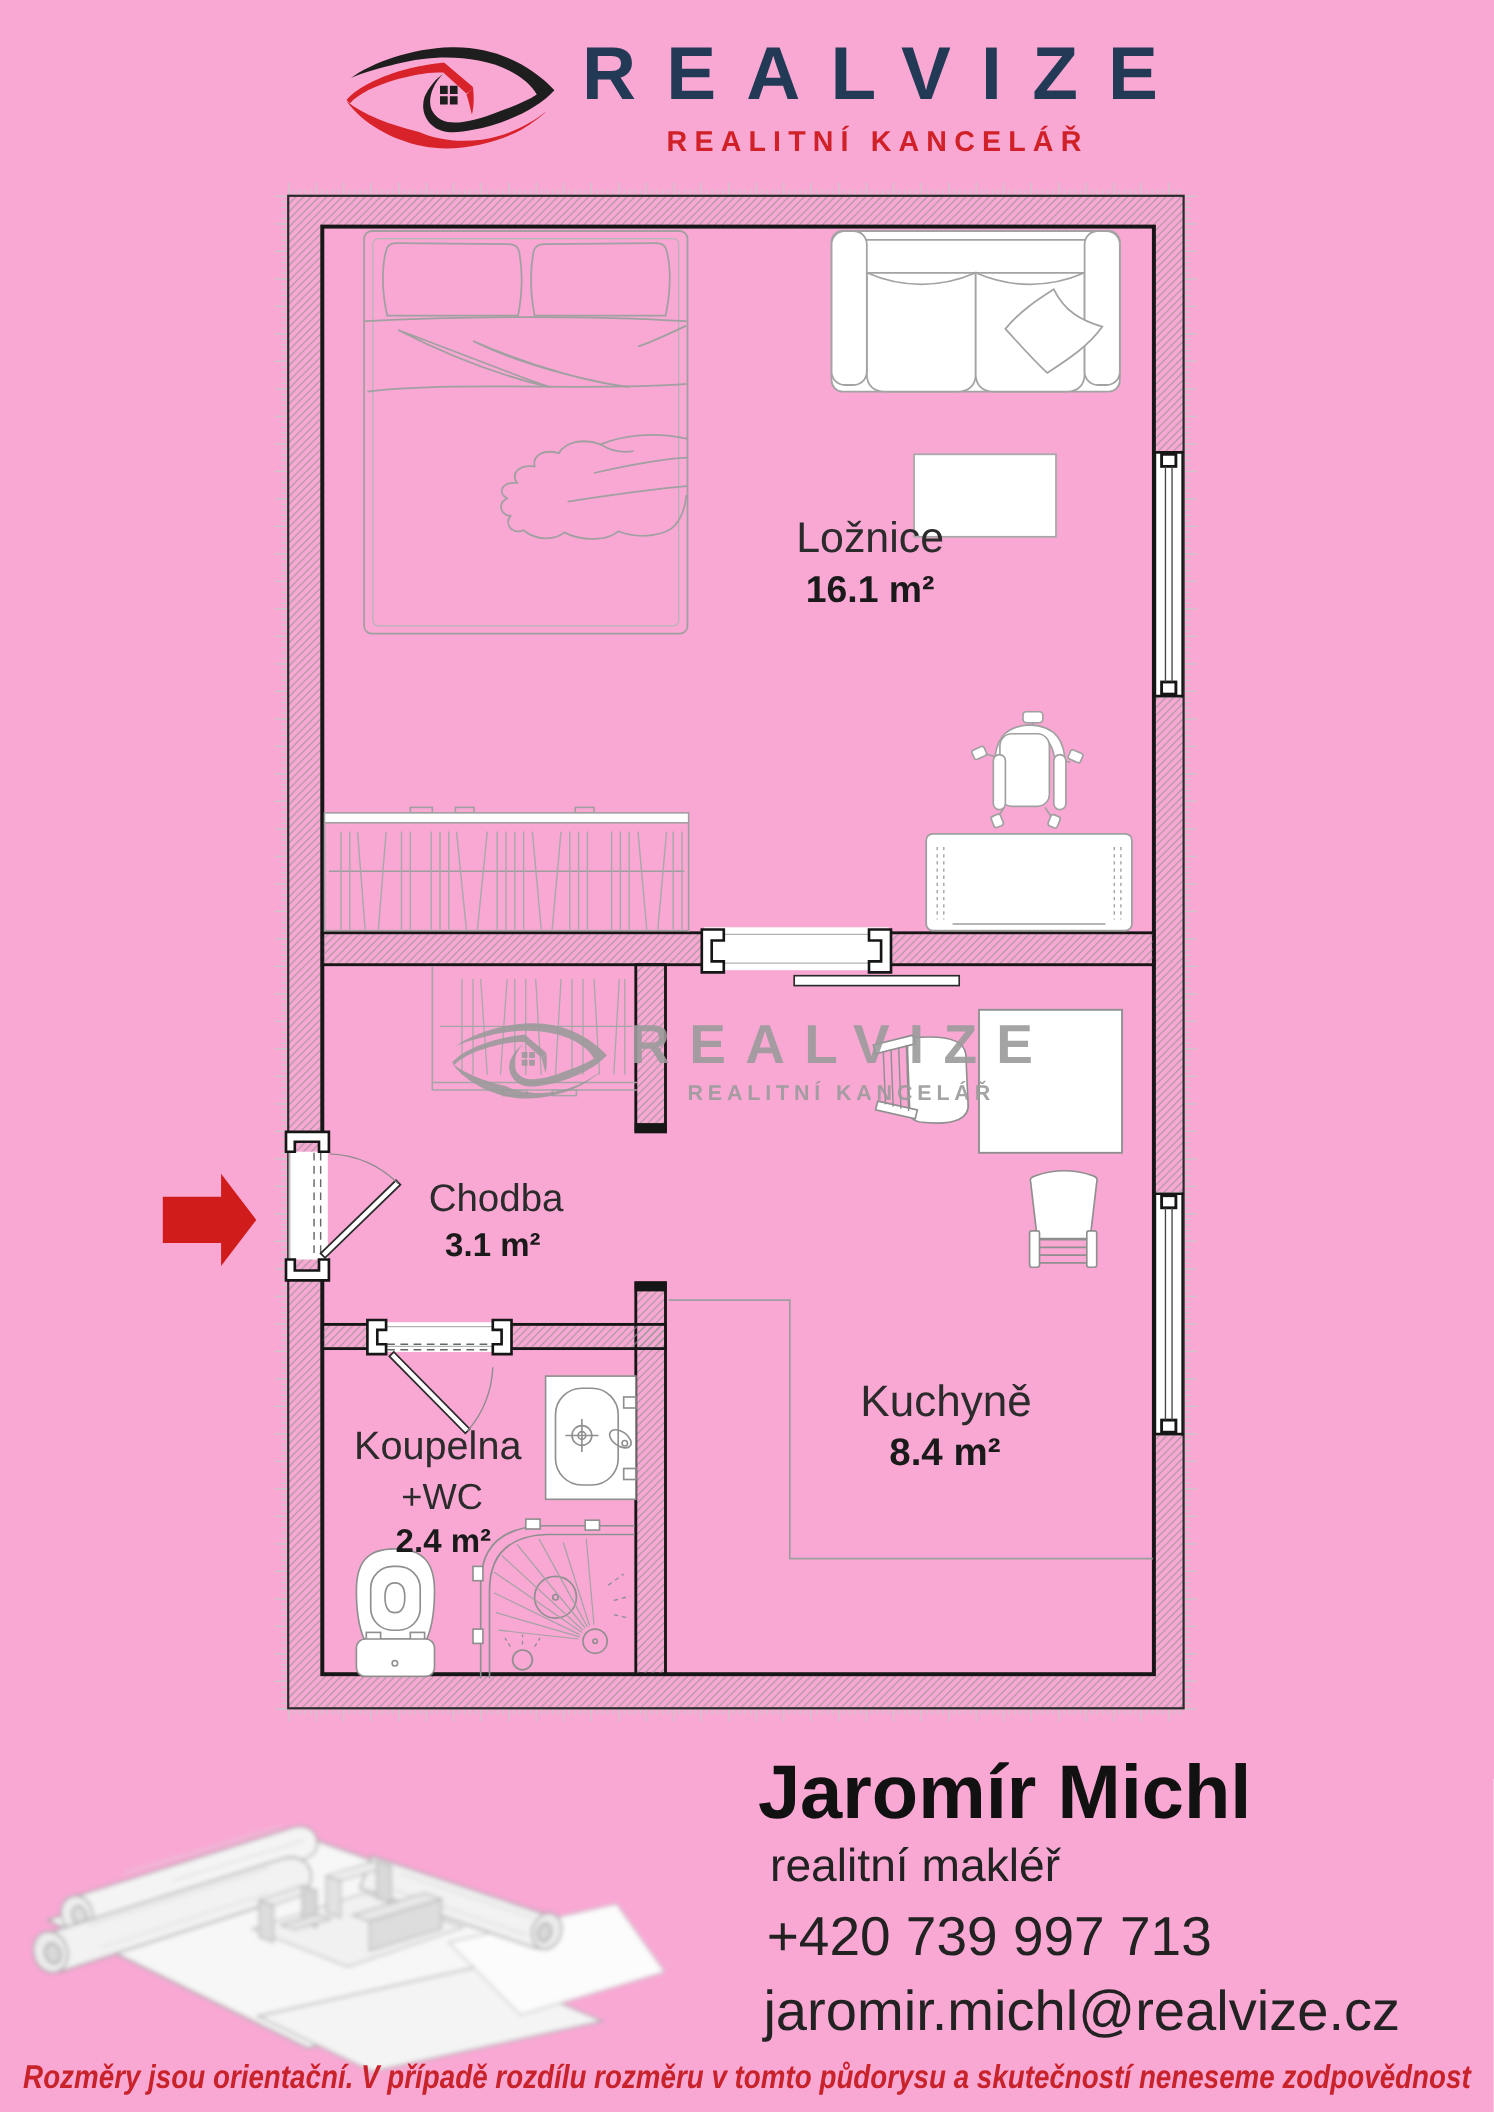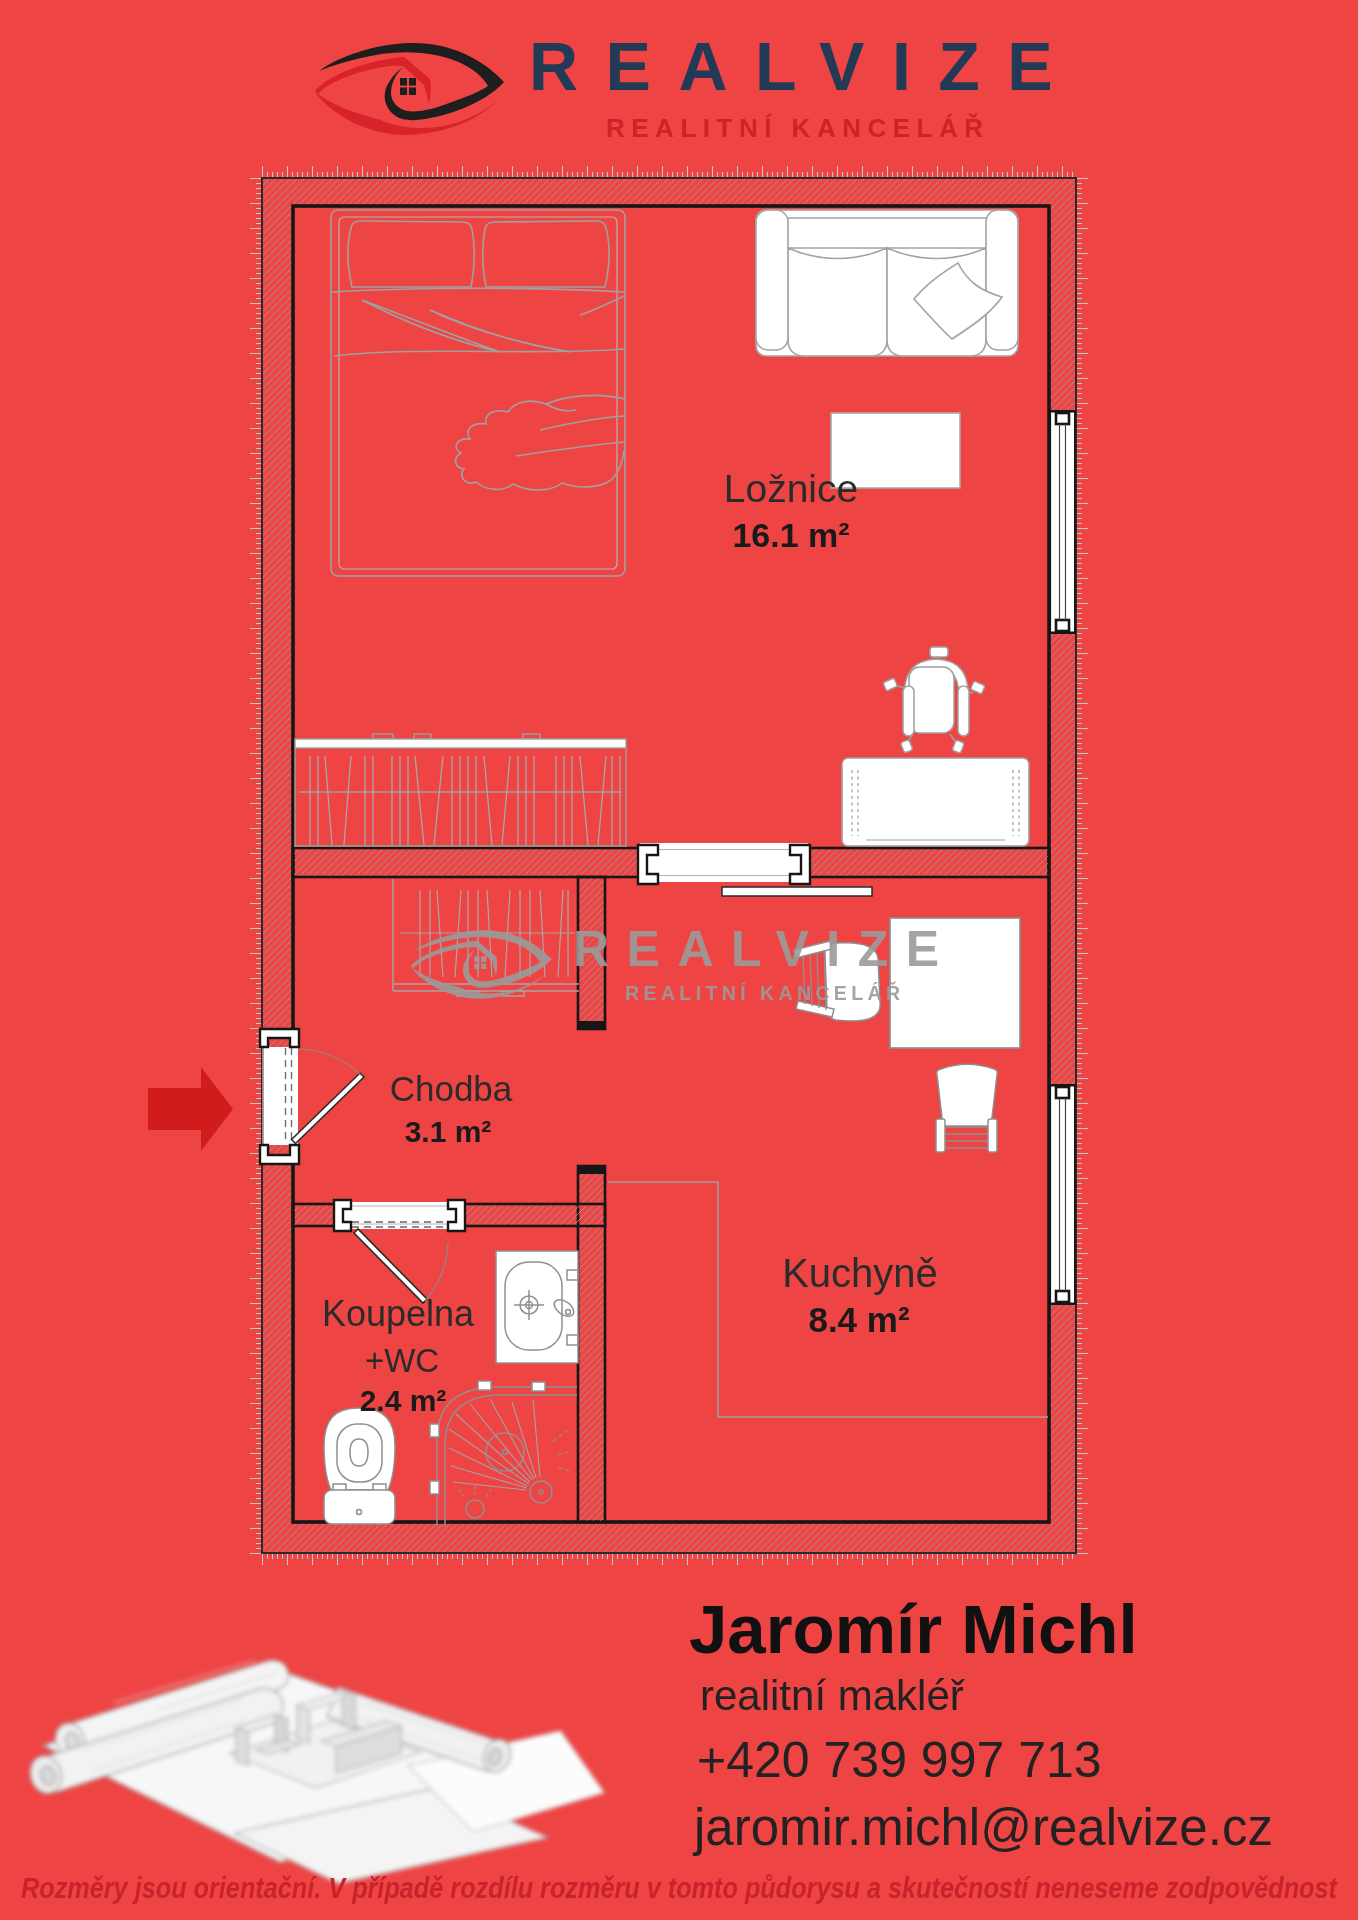--- a/index.html
+++ b/index.html
@@ -1,15 +1,15 @@
 <!DOCTYPE html>
 <html><head><meta charset="utf-8">
 <style>
 html,body{margin:0;padding:0;background:#fff}
-#pg{position:relative;width:1358px;height:1920px;background:#ef4444;overflow:hidden;
+#pg{position:relative;width:1358px;height:1920px;background:#f9a8d4;overflow:hidden;
 font-family:"Liberation Sans", sans-serif;}
 svg{position:absolute;left:0;top:0}
 .logo{--c1:#1e1e1e;--c2:#d8232a}
 .wm{--c1:#9b9b9b;--c2:#9b9b9b}
 </style></head>
 <body>
 <div id="pg">
 <svg width="1358" height="1920" viewBox="0 0 1358 1920">
 <defs>
 <pattern id="h7" width="7" height="7" patternUnits="userSpaceOnUse">

